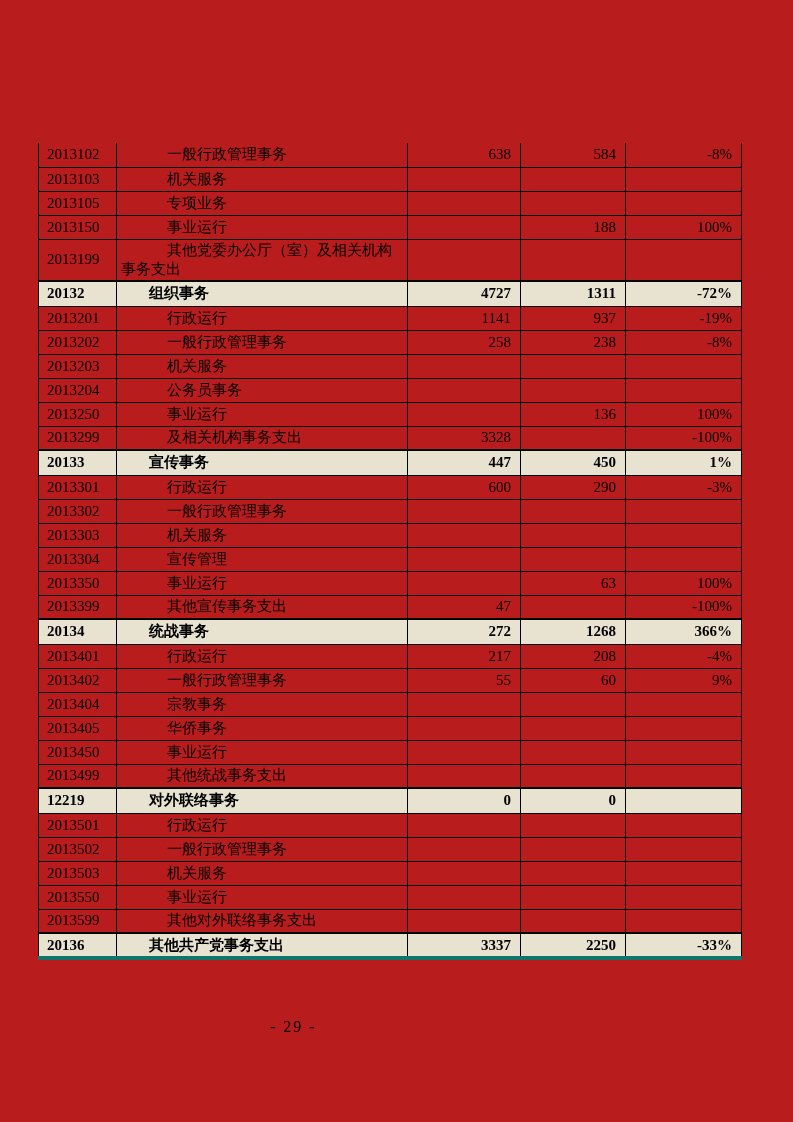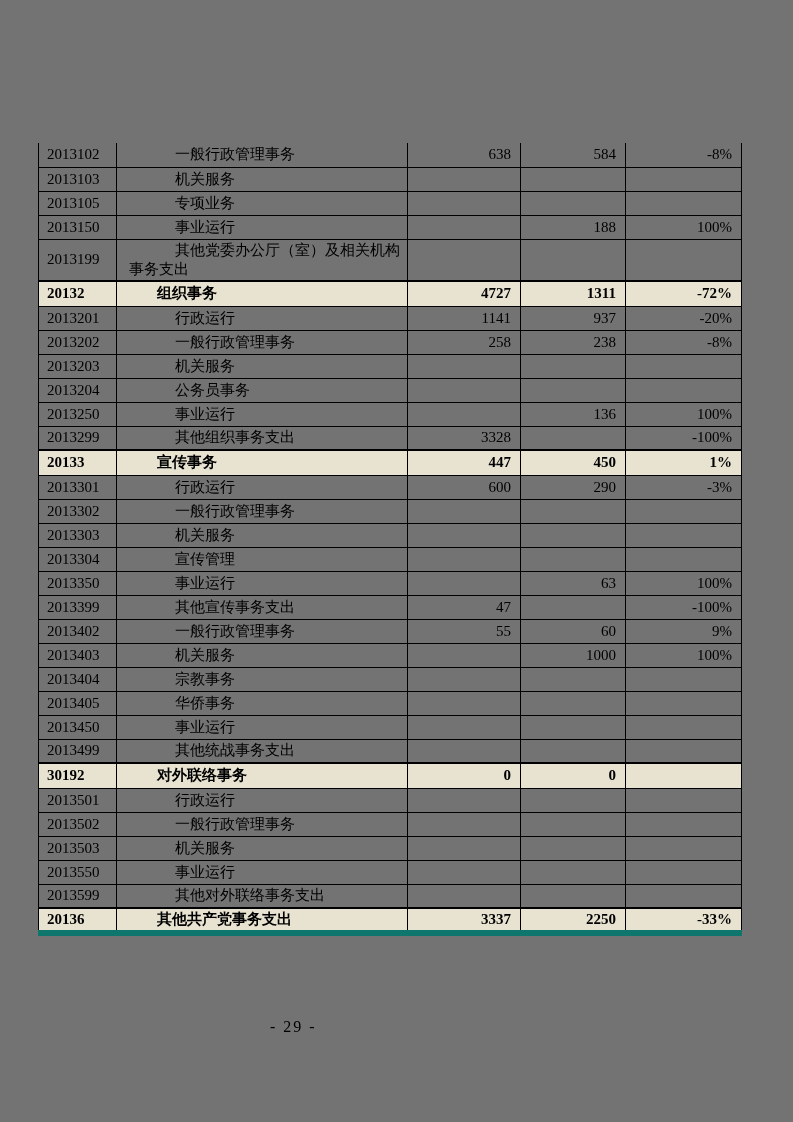--- a/index.html
+++ b/index.html
@@ -5,52 +5,52 @@
   * { margin: 0; padding: 0; box-sizing: border-box; }
   html, body { background: #ffffff; }
   body {
     font-family: "Liberation Serif", "DejaVu Serif", serif;
     color: #000;
   }
   .page {
     position: relative;
     width: 793px;
     height: 1122px;
-    background: #737373;
+    background: #b91c1c;
     overflow: hidden;
   }
   .budget-table {
     position: absolute;
     left: 38px;
     top: 143px;
     width: 703px;
     border-collapse: collapse;
     table-layout: fixed;
     font-size: 15px;
   }
   .budget-table td {
     border: 1px solid #000;
     vertical-align: middle;
     overflow: hidden;
     line-height: 1.25;
   }
   
   .budget-table tr:first-child td { border-top: none; }
-  .budget-table tr:last-child td { border-bottom: 6px solid #0f766e; }
+  .budget-table tr:last-child td { border-bottom: 4px solid #0f766e; }
 
   .row-detail  td { height: 24px; }
   .row-tall    td { height: 42px; }
   .row-summary td {
     height: 25px;
     font-weight: bold;
     background: var(--summary-bg, #e7e3d0);
     border-top-width: 2px;
   }
   .cell-code { padding-left: 8px; text-align: left; }
-  .cell-name { padding-left: 12px; padding-right: 4px; text-align: left; word-break: break-all; }
+  .cell-name { padding-left: 4px; padding-right: 4px; text-align: left; word-break: break-all; }
   .row-detail  .cell-name { text-indent: 46px; }
   .row-summary .cell-name { text-indent: 28px; }
   .cell-num  { padding-right: 9px; text-align: right; }
 
   .page-number {
     position: absolute;
     left: 0;
     top: 1018px;
     width: 100%;
     text-align: left;
@@ -117,21 +117,21 @@
           <td class="cell-name">组织事务</td>
           <td class="cell-num">4727</td>
           <td class="cell-num">1311</td>
           <td class="cell-num">-72%</td>
         </tr>
         <tr class="row-detail">
           <td class="cell-code">2013201</td>
           <td class="cell-name">行政运行</td>
           <td class="cell-num">1141</td>
           <td class="cell-num">937</td>
-          <td class="cell-num">-20%</td>
+          <td class="cell-num">-19%</td>
         </tr>
         <tr class="row-detail">
           <td class="cell-code">2013202</td>
           <td class="cell-name">一般行政管理事务</td>
           <td class="cell-num">258</td>
           <td class="cell-num">238</td>
           <td class="cell-num">-8%</td>
         </tr>
         <tr class="row-detail">
           <td class="cell-code">2013203</td>
@@ -149,21 +149,21 @@
         </tr>
         <tr class="row-detail">
           <td class="cell-code">2013250</td>
           <td class="cell-name">事业运行</td>
           <td class="cell-num"></td>
           <td class="cell-num">136</td>
           <td class="cell-num">100%</td>
         </tr>
         <tr class="row-detail">
           <td class="cell-code">2013299</td>
-          <td class="cell-name">其他组织事务支出</td>
+          <td class="cell-name">及相关机构事务支出</td>
           <td class="cell-num">3328</td>
           <td class="cell-num"></td>
           <td class="cell-num">-100%</td>
         </tr>
         <tr class="row-summary">
           <td class="cell-code">20133</td>
           <td class="cell-name">宣传事务</td>
           <td class="cell-num">447</td>
           <td class="cell-num">450</td>
           <td class="cell-num">1%</td>
@@ -203,35 +203,42 @@
           <td class="cell-num">63</td>
           <td class="cell-num">100%</td>
         </tr>
         <tr class="row-detail">
           <td class="cell-code">2013399</td>
           <td class="cell-name">其他宣传事务支出</td>
           <td class="cell-num">47</td>
           <td class="cell-num"></td>
           <td class="cell-num">-100%</td>
         </tr>
+        <tr class="row-summary">
+          <td class="cell-code">20134</td>
+          <td class="cell-name">统战事务</td>
+          <td class="cell-num">272</td>
+          <td class="cell-num">1268</td>
+          <td class="cell-num">366%</td>
+        </tr>
+        <tr class="row-detail">
+          <td class="cell-code">2013401</td>
+          <td class="cell-name">行政运行</td>
+          <td class="cell-num">217</td>
+          <td class="cell-num">208</td>
+          <td class="cell-num">-4%</td>
+        </tr>
         <tr class="row-detail">
           <td class="cell-code">2013402</td>
           <td class="cell-name">一般行政管理事务</td>
           <td class="cell-num">55</td>
           <td class="cell-num">60</td>
           <td class="cell-num">9%</td>
         </tr>
         <tr class="row-detail">
-          <td class="cell-code">2013403</td>
-          <td class="cell-name">机关服务</td>
-          <td class="cell-num"></td>
-          <td class="cell-num">1000</td>
-          <td class="cell-num">100%</td>
-        </tr>
-        <tr class="row-detail">
           <td class="cell-code">2013404</td>
           <td class="cell-name">宗教事务</td>
           <td class="cell-num"></td>
           <td class="cell-num"></td>
           <td class="cell-num"></td>
         </tr>
         <tr class="row-detail">
           <td class="cell-code">2013405</td>
           <td class="cell-name">华侨事务</td>
           <td class="cell-num"></td>
@@ -246,21 +253,21 @@
           <td class="cell-num"></td>
         </tr>
         <tr class="row-detail">
           <td class="cell-code">2013499</td>
           <td class="cell-name">其他统战事务支出</td>
           <td class="cell-num"></td>
           <td class="cell-num"></td>
           <td class="cell-num"></td>
         </tr>
         <tr class="row-summary">
-          <td class="cell-code">30192</td>
+          <td class="cell-code">12219</td>
           <td class="cell-name">对外联络事务</td>
           <td class="cell-num">0</td>
           <td class="cell-num">0</td>
           <td class="cell-num"></td>
         </tr>
         <tr class="row-detail">
           <td class="cell-code">2013501</td>
           <td class="cell-name">行政运行</td>
           <td class="cell-num"></td>
           <td class="cell-num"></td>

